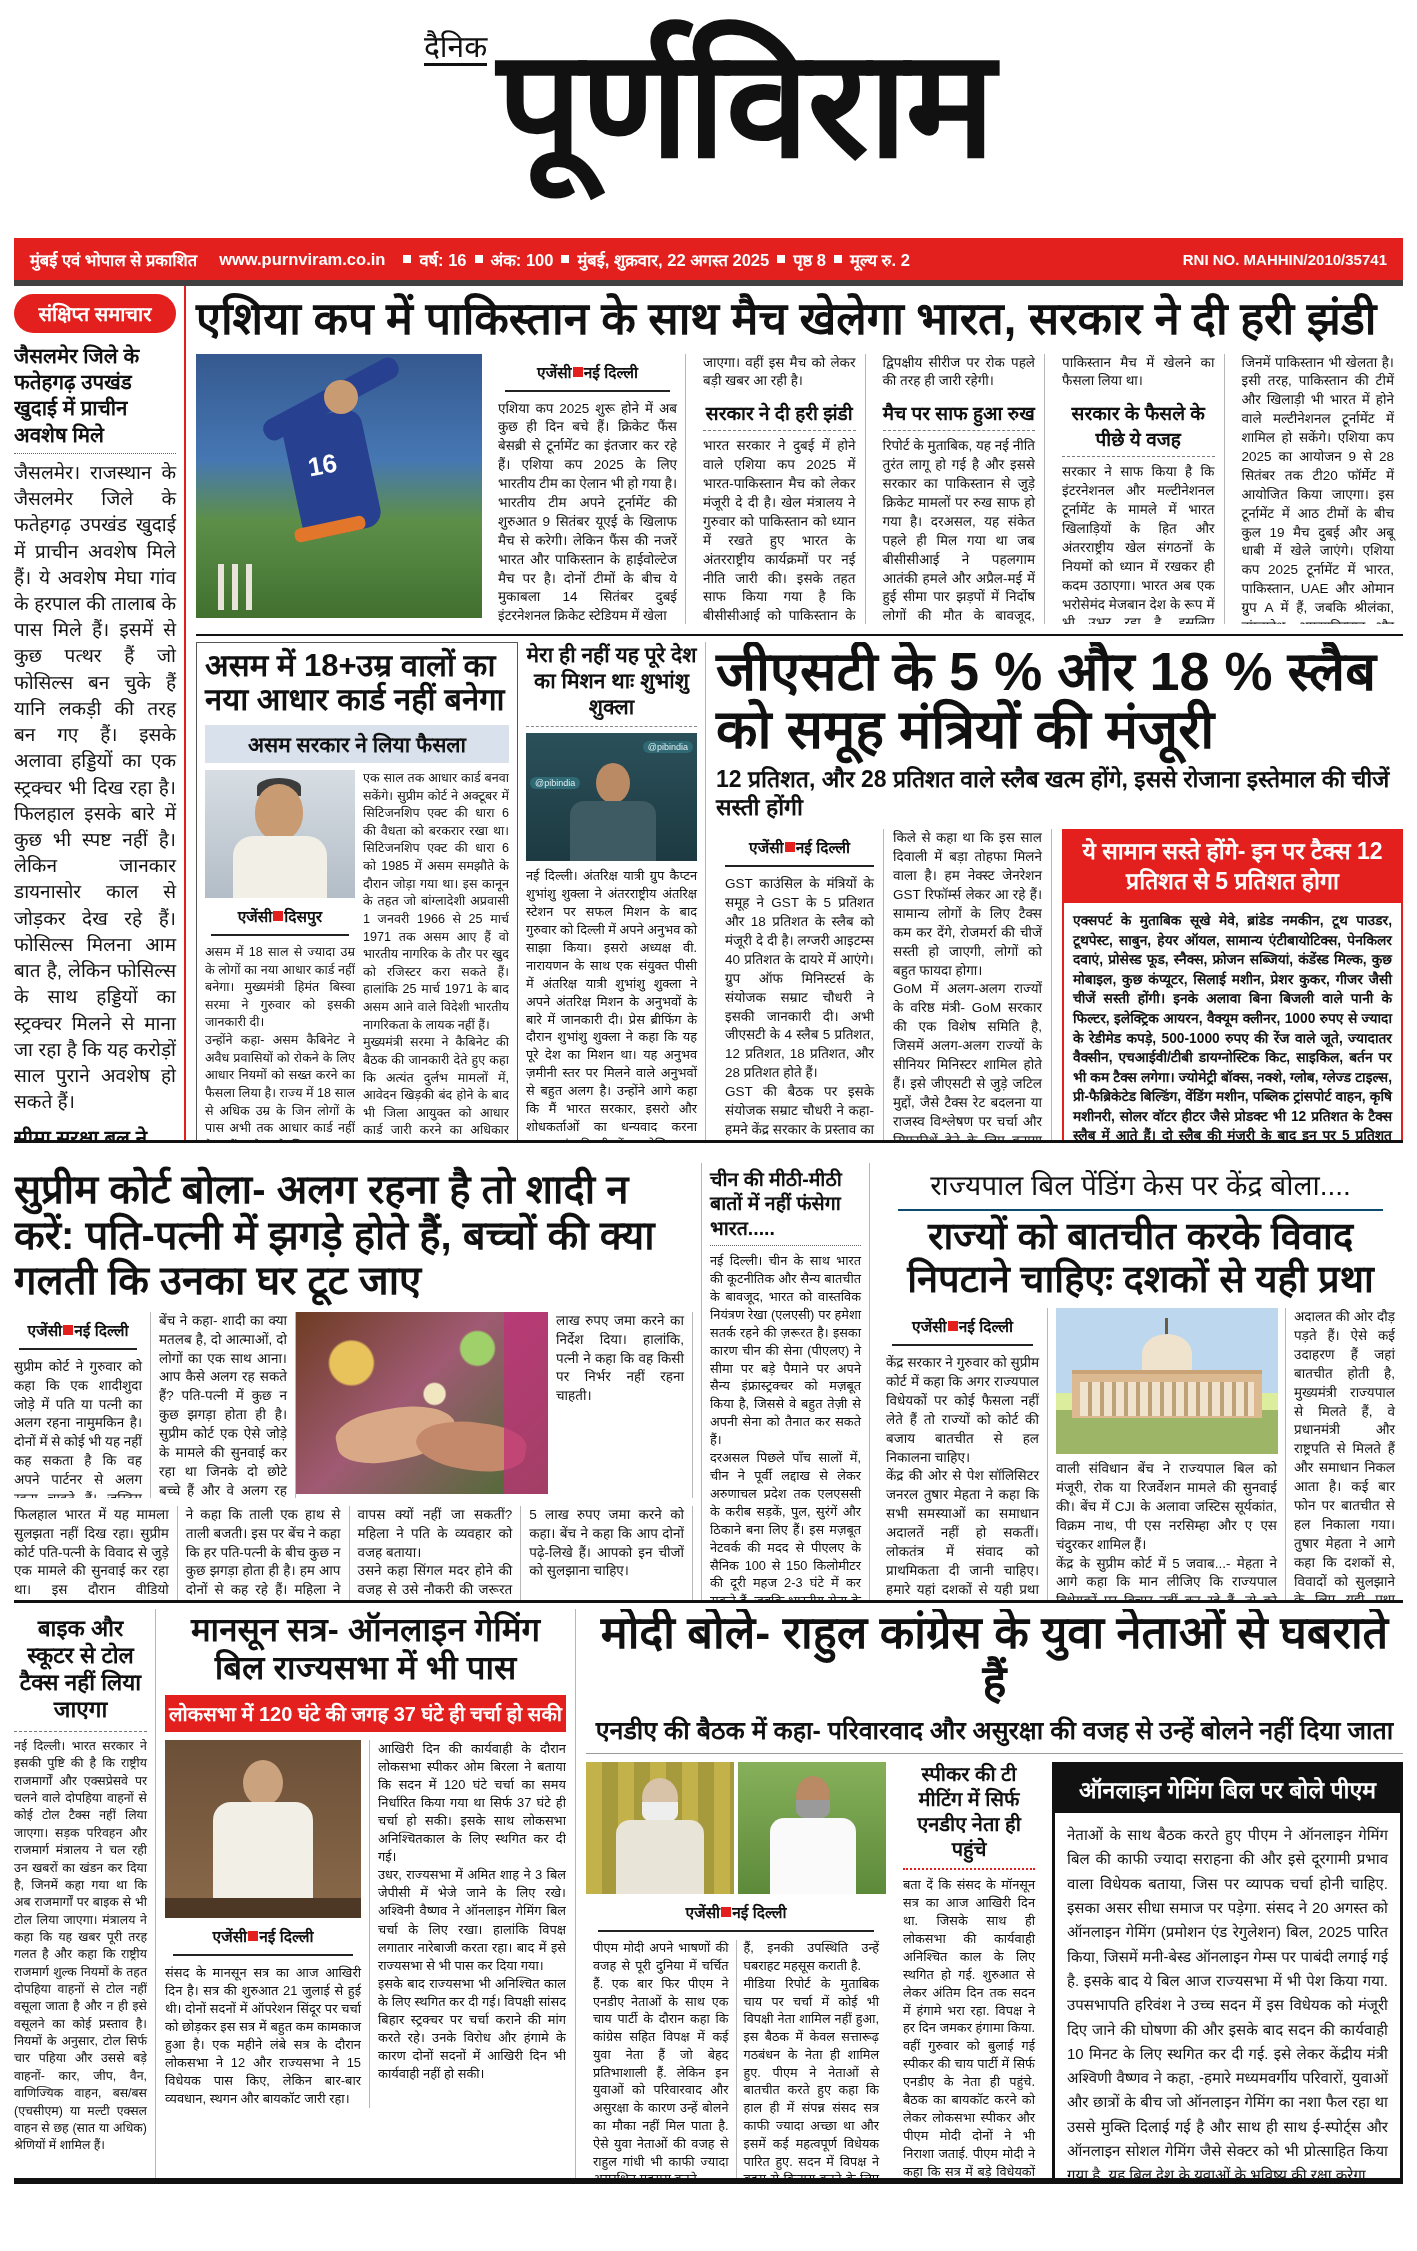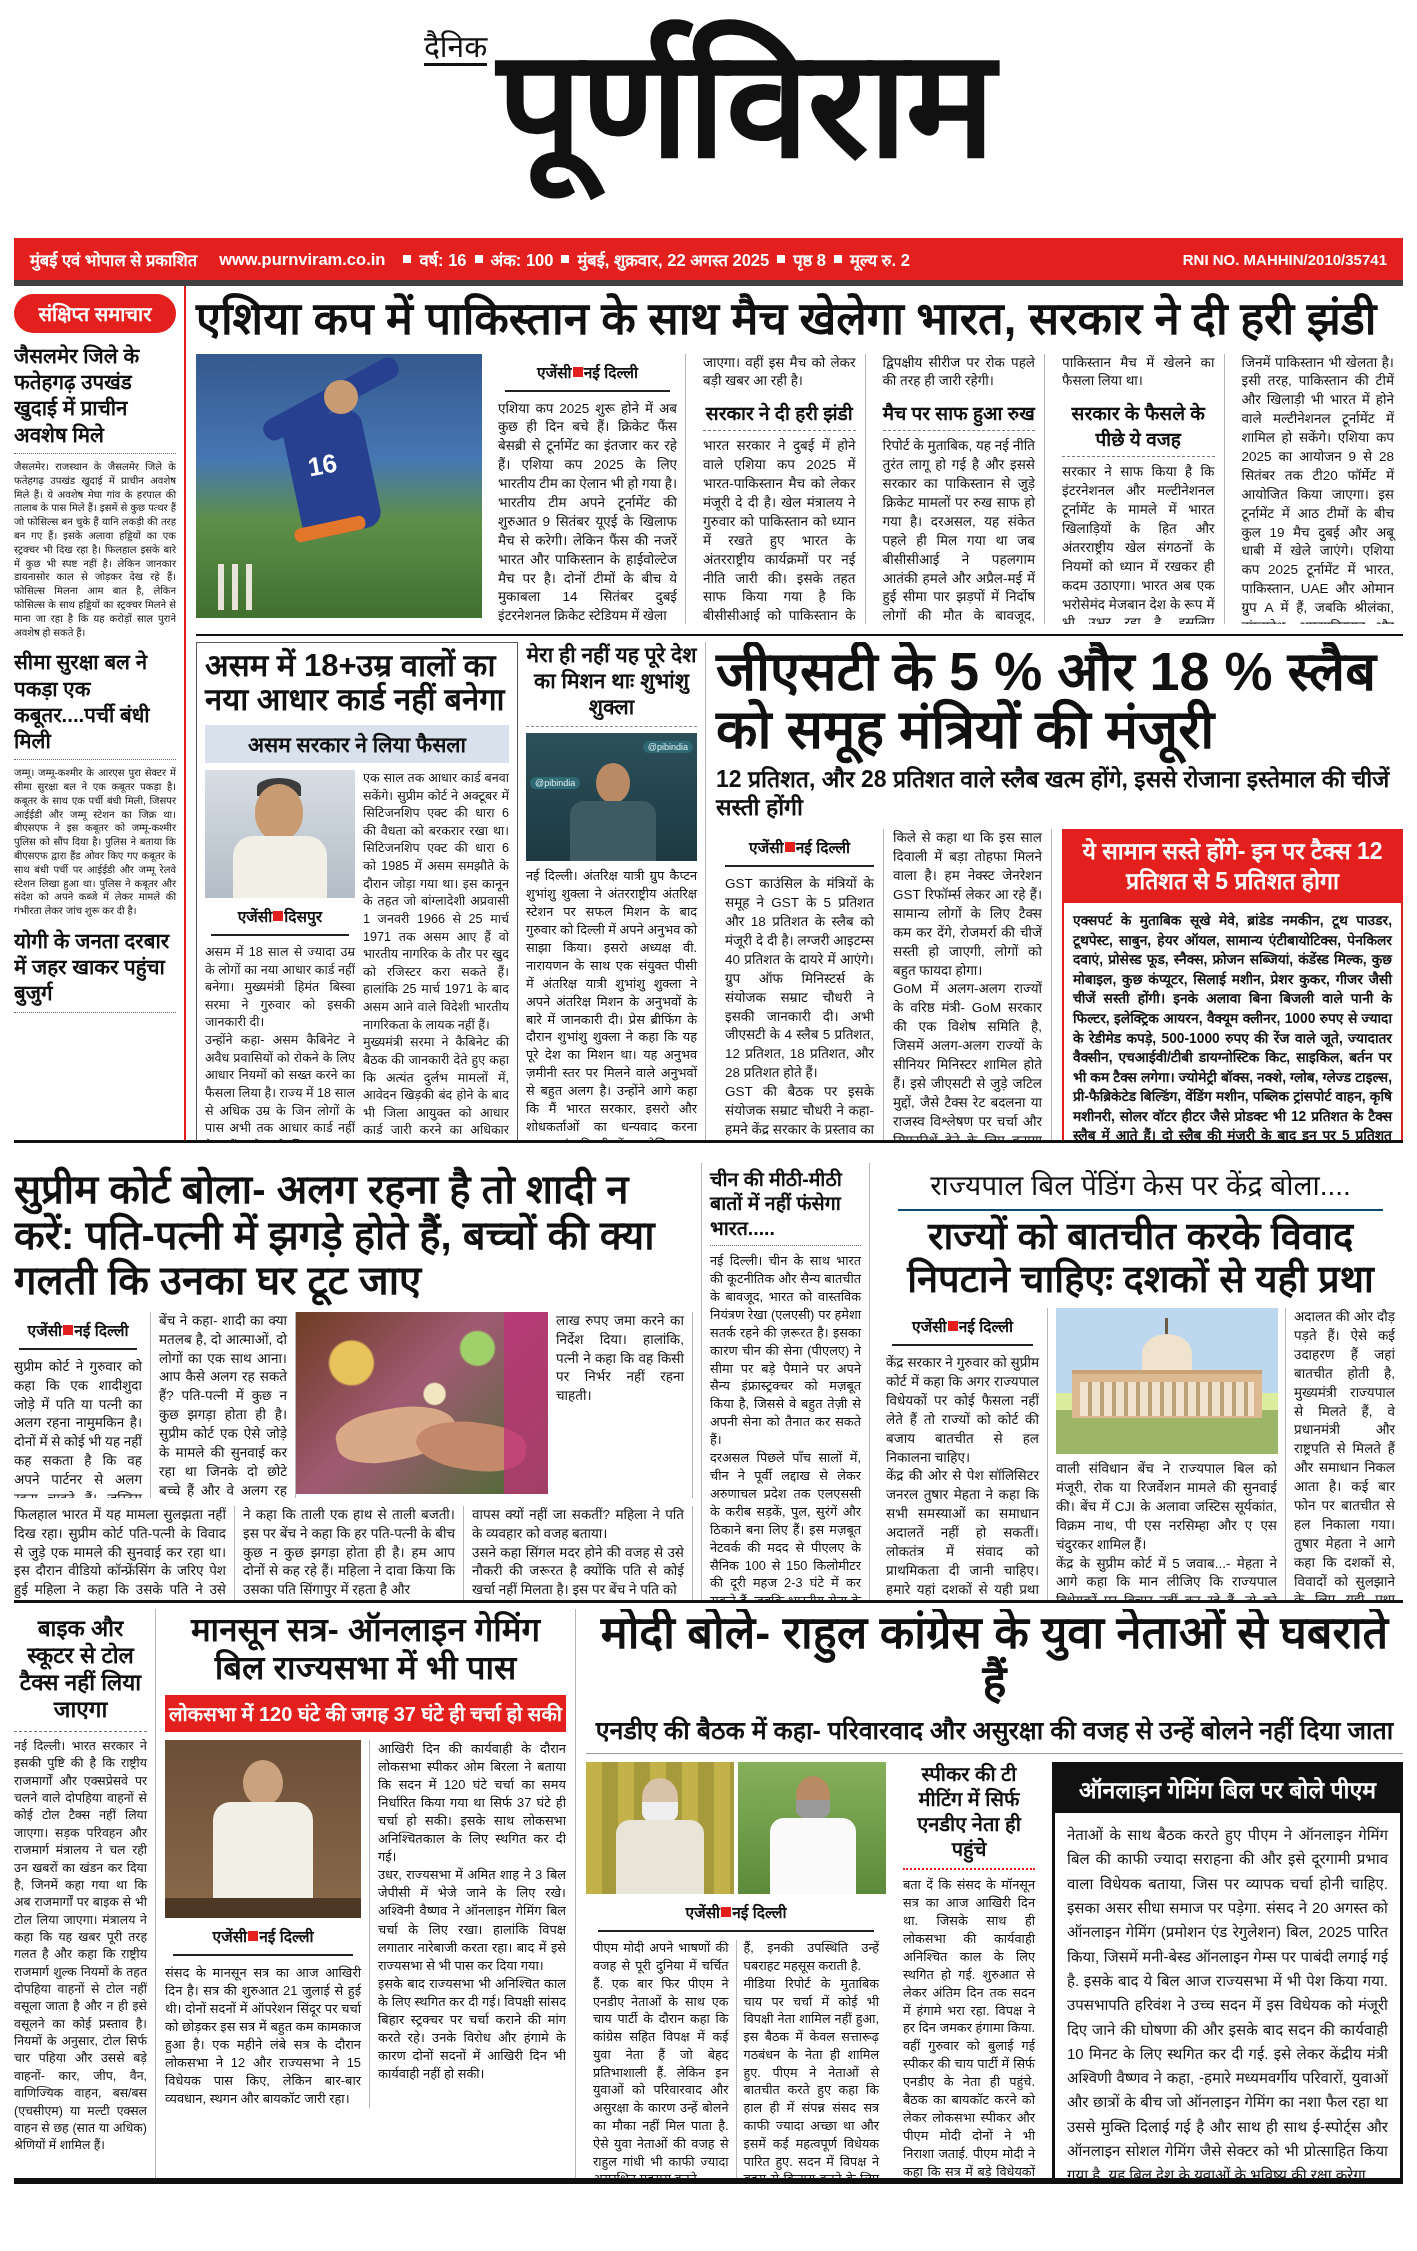--- a/index.html
+++ b/index.html
@@ -30,21 +30,21 @@
   .subhead{font-weight:800;font-size:19px;text-align:center;border-bottom:1px dashed #777;padding:5px 0 4px;margin:4px 0 6px}
   .cols{display:flex}
   .photo{position:relative;overflow:hidden;flex:none}
   section{overflow:hidden}
 
   
   .sectionA{display:flex;border-top:6px solid #404040;height:860px}
   .briefs{width:172px;flex:none;border-right:2px solid var(--red);padding:8px 8px 0 0;overflow:hidden}
   .pill{background:var(--red);color:#fff;font-weight:800;font-size:20px;text-align:center;border-radius:22px;padding:6px 4px}
   .brief-title{font-size:20.5px;font-weight:800;line-height:1.28;border-bottom:1px dotted #666;padding:10px 0 5px;margin-bottom:6px}
-  .brief-body{font-size:10px;line-height:1.38;text-align:justify}
+  .brief-body{font-size:19px;line-height:1.38;text-align:justify}
   .mainA{flex:1;padding:6px 0 0 10px;overflow:hidden}
 
   .ac-head{font-size:45px;font-weight:900;line-height:1.1;margin:2px 0 10px}
   .ac-row{display:flex;gap:8px;height:270px}
   .ph-cricket{width:286px;height:264px;background:linear-gradient(180deg,#35598f 0%,#4677b3 40%,#5d8f49 63%,#41702f 100%)}
   .ph-cricket .pl-body{position:absolute;left:96px;top:60px;width:80px;height:120px;background:#27408f;border-radius:16px;transform:rotate(-12deg)}
   .ph-cricket .pl-arm{position:absolute;left:60px;top:34px;width:150px;height:22px;background:#27408f;border-radius:10px;transform:rotate(-28deg)}
   .ph-cricket .pl-head{position:absolute;left:128px;top:26px;width:34px;height:34px;background:#c99b72;border-radius:50%}
   .ph-cricket .pl-num{position:absolute;left:112px;top:96px;color:#fff;font-weight:900;font-size:26px;transform:rotate(-10deg)}
   .ph-cricket .pl-org{position:absolute;left:98px;top:168px;width:72px;height:14px;background:#e2762a;border-radius:6px;transform:rotate(-12deg)}
@@ -337,20 +337,23 @@
         <div class="mar-c">
           <p class="bodytxt">फिलहाल भारत में यह मामला सुलझता नहीं दिख रहा। सुप्रीम कोर्ट पति-पत्नी के विवाद से जुड़े एक मामले की सुनवाई कर रहा था। इस दौरान वीडियो कॉन्फ्रेंसिंग के जरिए पेश हुई महिला ने कहा कि उसके पति ने उसे हैदराबाद में रहने की इजाजत नहीं दी। इस पर आवेदन के विशेष सुनवाई की गई। महिला ने पति पर कई आरोप लगाए। उसने सिंगापुर में रहता है और बायकॉट जारी रही।</p>
         </div>
         <div class="mar-c">
           <p class="bodytxt">ने कहा कि ताली एक हाथ से ताली बजती। इस पर बेंच ने कहा कि हर पति-पत्नी के बीच कुछ न कुछ झगड़ा होता ही है। हम आप दोनों से कह रहे हैं। महिला ने दावा किया कि उसका पति सिंगापुर में रहता है और</p>
         </div>
         <div class="mar-c">
           <p class="bodytxt">वापस क्यों नहीं जा सकतीं? महिला ने पति के व्यवहार को वजह बताया।
 उसने कहा सिंगल मदर होने की वजह से उसे नौकरी की जरूरत है क्योंकि पति से कोई खर्चा नहीं मिलता है। इस पर बेंच ने पति को</p>
         </div>
+        <div class="mar-c">
+          <p class="bodytxt">5 लाख रुपए जमा करने को कहा। बेंच ने कहा कि आप दोनों पढ़े-लिखे हैं। आपको इन चीजों को सुलझाना चाहिए।</p>
+        </div>
       </div>
     </article>
 
     <aside class="china">
       <h3 class="china-head">चीन की मीठी-मीठी बातों में नहीं फंसेगा भारत.....</h3>
       <p class="bodytxt">नई दिल्ली। चीन के साथ भारत की कूटनीतिक और सैन्य बातचीत के बावजूद, भारत को वास्तविक नियंत्रण रेखा (एलएसी) पर हमेशा सतर्क रहने की ज़रूरत है। इसका कारण चीन की सेना (पीएलए) ने सीमा पर बड़े पैमाने पर अपने सैन्य इंफ्रास्ट्रक्चर को मज़बूत किया है, जिससे वे बहुत तेज़ी से अपनी सेना को तैनात कर सकते हैं।
 दरअसल पिछले पाँच सालों में, चीन ने पूर्वी लद्दाख से लेकर अरुणाचल प्रदेश तक एलएससी के करीब सड़कें, पुल, सुरंगें और ठिकाने बना लिए हैं। इस मज़बूत नेटवर्क की मदद से पीएलए के सैनिक 100 से 150 किलोमीटर की दूरी महज 2-3 घंटे में कर सकते हैं, जबकि भारतीय सेना के पास ऐसी सुविधा नहीं है।</p>
     </aside>
 
     <article class="gov">

